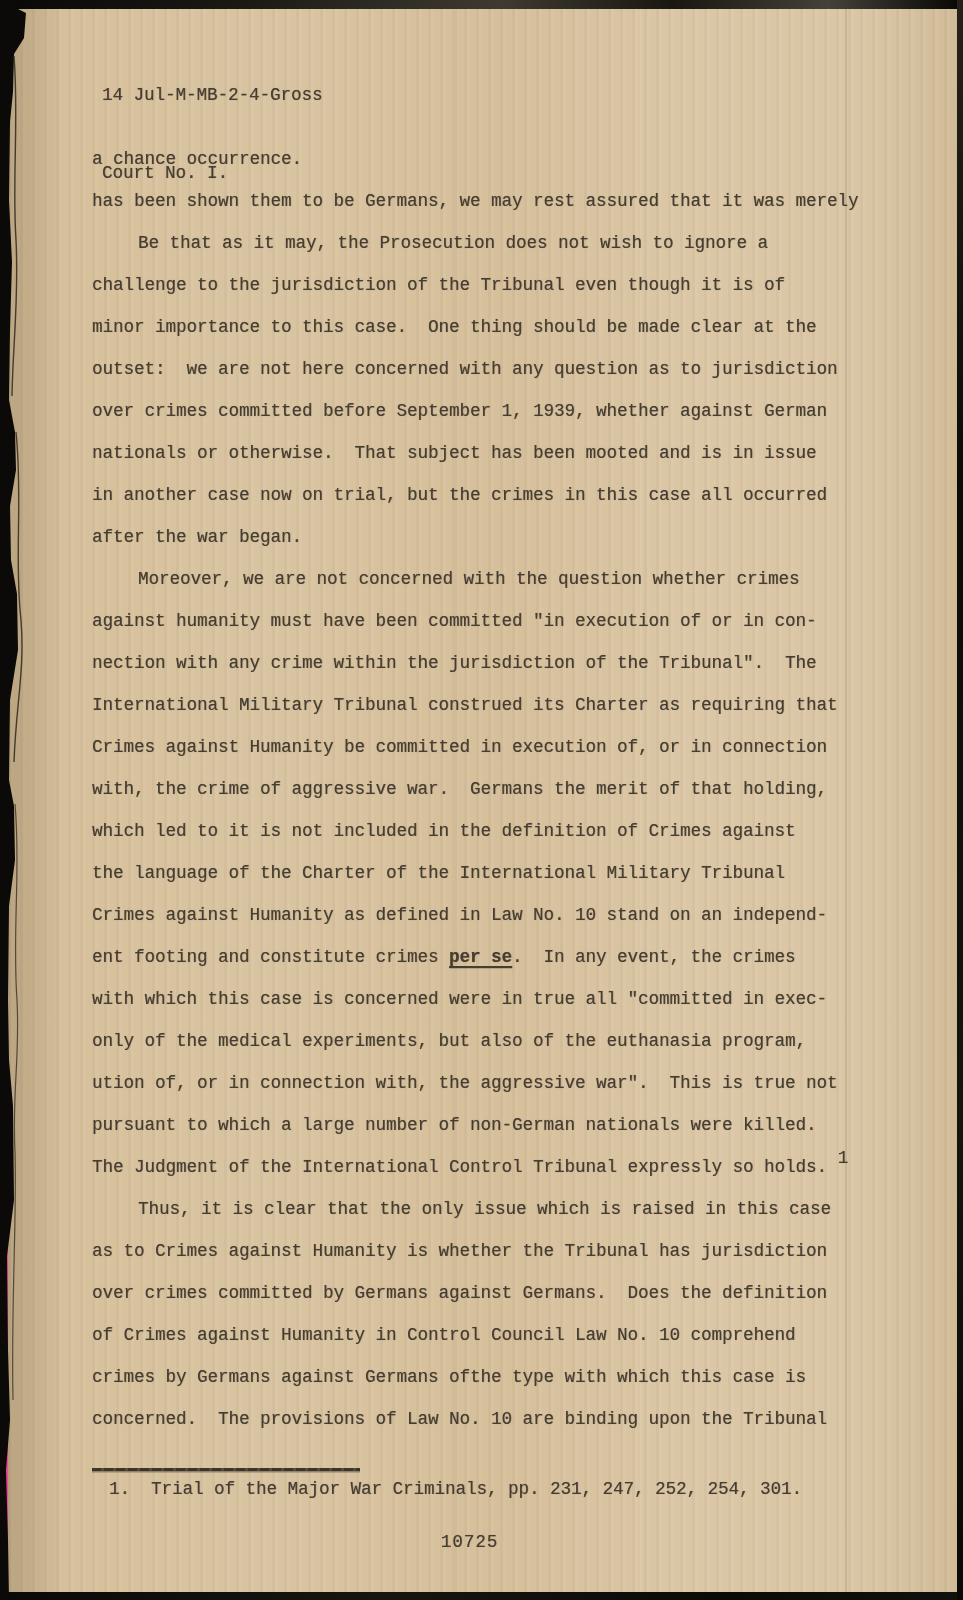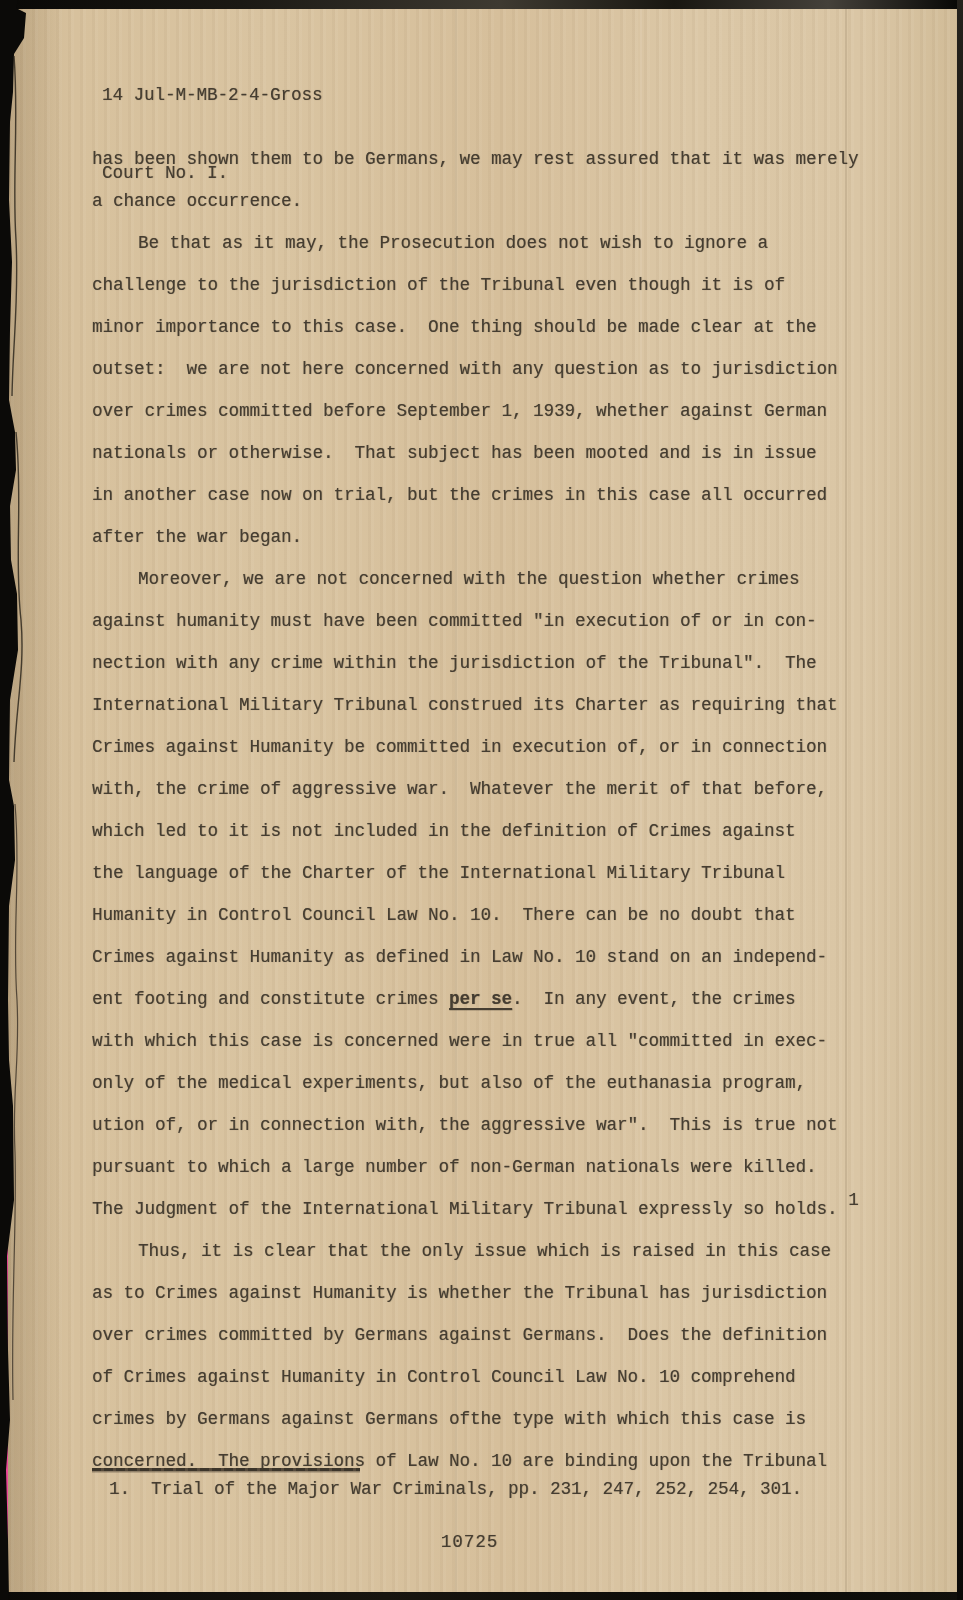--- a/index.html
+++ b/index.html
@@ -58,46 +58,45 @@
     <path d="M16,432 C23,500 14,560 21,620 C25,670 16,704 14,762" fill="none" stroke="#262018" stroke-width="1.4" opacity="0.8"></path>
     <path d="M15,804 C21,872 12,930 17,1000 C20,1060 12,1090 15,1152 C17,1220 11,1300 13,1400" fill="none" stroke="#262018" stroke-width="1.2" opacity="0.7"></path>
   </svg>
 
   <div class="header ink">
     <div>14 Jul-M-MB-2-4-Gross</div>
     <div>Court No. I.</div>
   </div>
 
   <div class="doc-body ink">
+      <div class="line"><span>a chance occurrence.</span></div>
       <div class="line"><span>has been shown them to be Germans, we may rest assured that it was merely</span></div>
-      <div class="line"><span>a chance occurrence.</span></div>
       <div class="line indent"><span>Be that as it may, the Prosecution does not wish to ignore a</span></div>
       <div class="line"><span>challenge to the jurisdiction of the Tribunal even though it is of</span></div>
       <div class="line"><span>minor importance to this case.  One thing should be made clear at the</span></div>
       <div class="line"><span>outset:  we are not here concerned with any question as to jurisdiction</span></div>
       <div class="line"><span>over crimes committed before September 1, 1939, whether against German</span></div>
       <div class="line"><span>nationals or otherwise.  That subject has been mooted and is in issue</span></div>
       <div class="line"><span>in another case now on trial, but the crimes in this case all occurred</span></div>
       <div class="line"><span>after the war began.</span></div>
       <div class="line indent"><span>Moreover, we are not concerned with the question whether crimes</span></div>
       <div class="line"><span>against humanity must have been committed "in execution of or in con-</span></div>
       <div class="line"><span>nection with any crime within the jurisdiction of the Tribunal".  The</span></div>
       <div class="line"><span>International Military Tribunal construed its Charter as requiring that</span></div>
       <div class="line"><span>Crimes against Humanity be committed in execution of, or in connection</span></div>
-      <div class="line"><span>with, the crime of aggressive war.  Whatever the merit of that before,</span></div>
+      <div class="line"><span>with, the crime of aggressive war.  Germans the merit of that holding,</span></div>
       <div class="line"><span>which led to it is not included in the definition of Crimes against</span></div>
       <div class="line"><span>the language of the Charter of the International Military Tribunal</span></div>
-      <div class="line"><span>Humanity in Control Council Law No. 10.  There can be no doubt that</span></div>
       <div class="line"><span>Crimes against Humanity as defined in Law No. 10 stand on an independ-</span></div>
       <div class="line"><span>ent footing and constitute crimes </span><span class="u">per se</span><span>.  In any event, the crimes</span></div>
       <div class="line"><span>with which this case is concerned were in true all "committed in exec-</span></div>
       <div class="line"><span>only of the medical experiments, but also of the euthanasia program,</span></div>
       <div class="line"><span>ution of, or in connection with, the aggressive war".  This is true not</span></div>
       <div class="line"><span>pursuant to which a large number of non-German nationals were killed.</span></div>
-      <div class="line"><span>The Judgment of the International Military Tribunal expressly so holds.</span><span class="sup"> 1</span></div>
+      <div class="line"><span>The Judgment of the International Control Tribunal expressly so holds.</span><span class="sup"> 1</span></div>
       <div class="line indent"><span>Thus, it is clear that the only issue which is raised in this case</span></div>
       <div class="line"><span>as to Crimes against Humanity is whether the Tribunal has jurisdiction</span></div>
       <div class="line"><span>over crimes committed by Germans against Germans.  Does the definition</span></div>
       <div class="line"><span>of Crimes against Humanity in Control Council Law No. 10 comprehend</span></div>
       <div class="line"><span>crimes by Germans against Germans ofthe type with which this case is</span></div>
       <div class="line"><span>concerned.  The provisions of Law No. 10 are binding upon the Tribunal</span></div>
     </div>
 
   <div class="footnote-rule"></div>
   <div class="footnote ink">1.  Trial of the Major War Criminals, pp. 231, 247, 252, 254, 301.</div>

